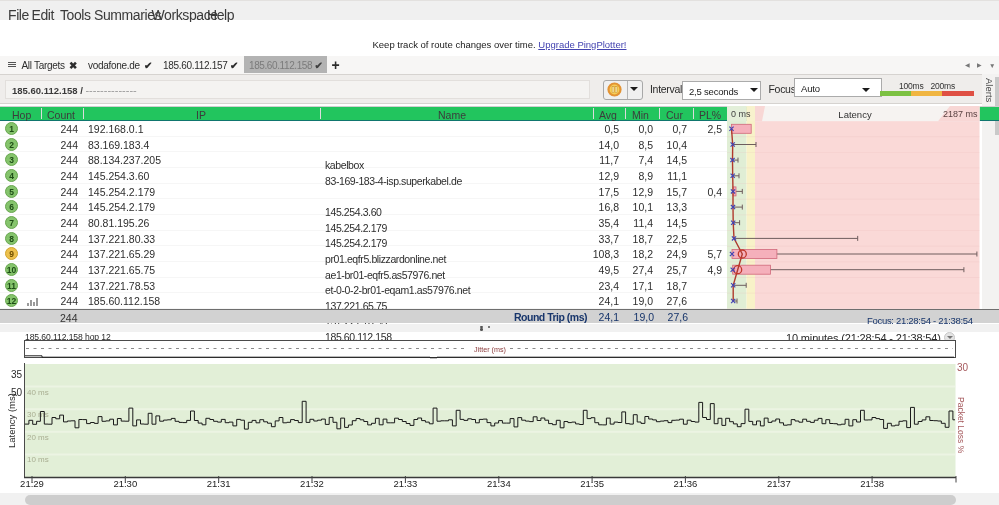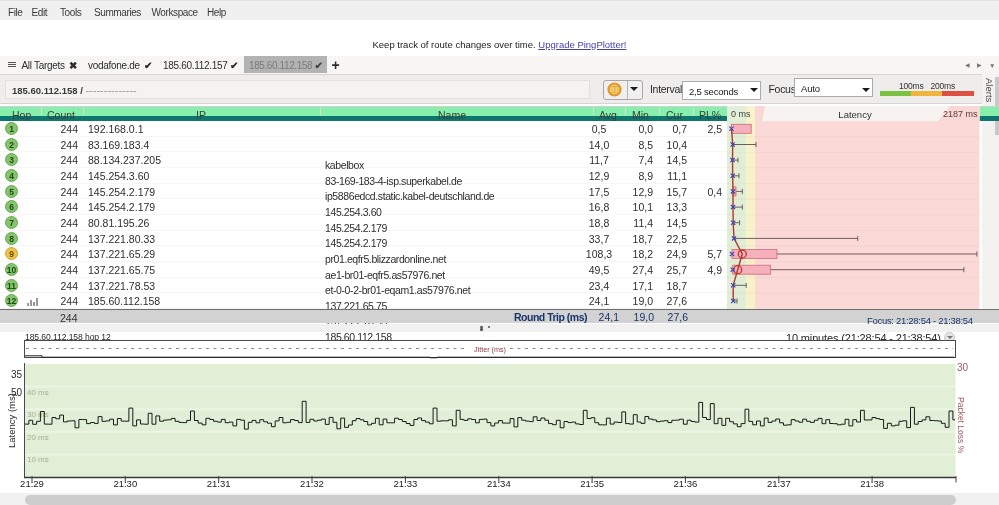--- a/index.html
+++ b/index.html
@@ -1,53 +1,53 @@
 <!DOCTYPE html>
 <html><head><meta charset="utf-8"><style>
 * { margin:0; padding:0; box-sizing:border-box; }
 html,body { width:999px; height:505px; font-family:"Liberation Sans",sans-serif; background:#fff; position:relative; overflow:hidden; }
 .abs { position:absolute; }
 
 .menubar { left:0; top:0; width:999px; height:19.5px; background:#f0f0f0; border-top:1px solid #e3e1df; }
-.menubar span { position:absolute; top:5.5px; font-size:10px; letter-spacing:-0.4px; color:#3a3a3a;text-align:right; }
+.menubar span { position:absolute; top:5.5px; font-size:14px; letter-spacing:-0.4px; color:#3a3a3a;text-align:right; }
 
 .banner { left:0; top:22px; width:999px; height:36px; background:#fff; font-size:9.5px; color:#222; text-align:center; padding-top:16.5px; }
 .banner a { color:#4343b0; }
 
 .tabbar { left:0; top:55.5px; width:999px; height:18px; background:#f7f6f5; }
 .seltab { left:244px; top:55.5px; width:82.5px; height:17.5px; background:#b3b3b3; }
 .tabtxt { position:absolute; top:59.5px; font-size:10px; letter-spacing:-0.3px; color:#2d2d2d; }
 .burger { left:7.5px; top:61.5px; width:8px; border-top:1.3px solid #555; }
 .burger i, .burger b { display:block; height:1.3px; margin-top:1.2px; background:#555; }
 .navarr { position:absolute; font-size:6px; color:#777; top:61px; }
 
 .ctrlbar { left:0; top:73.5px; width:999px; height:30px; background:#efedeb; border-top:1px solid #d6d3d0; border-bottom:1px solid #d6d3d0; }
 .tgtfield { left:5px; top:79.5px; width:585px; height:19px; background:#f4f3f1; border:1px solid #e2dfdc; }
 .tgtname { left:12px; top:84px; font-size:9.5px; font-weight:bold; color:#3a3a3a; }
 .tgtdash { color:#999; font-weight:normal; font-size:11px; }
 .btn { position:absolute; background:#f0f0f0; border:1px solid #a8a8a8; border-radius:3px; }
 .combo { position:absolute; background:#fff; border:1px solid #ababab; font-size:9.5px; letter-spacing:-0.2px; color:#1a1a1a; padding:4px 0 4px 6px; }
 .lbl { position:absolute; font-size:10.5px; letter-spacing:-0.3px; color:#2a2a2a; }
 .caret { position:absolute; width:0; height:0; border-left:4px solid transparent; border-right:4px solid transparent; border-top:4.5px solid #1a1a1a; }
 
-.thead { left:0; top:105.5px; width:999px; height:15.5px; background:#86efac; border-top:1px solid #d0d0d0; border-bottom:5px solid #0f766e; }
+.thead { left:0; top:105.5px; width:999px; height:15.5px; background:#22c55e; border-top:1px solid #d0d0d0; border-bottom:1px solid #0f766e; }
 .thead span { position:absolute; top:2px; font-size:10.5px; color:#3c3c3c; }
 .thead i { position:absolute; top:1px; bottom:1px; width:1px; background:#dcdcdc; }
 .trow { position:absolute; left:0; width:727px; height:15.65px; border-bottom:1px solid rgba(0,0,0,0.035); font-size:10.5px; color:#2e2e2e; }
 .hc { position:absolute; left:5px; top:1.2px; width:13px; height:13px; border-radius:50%; font-size:8.5px; font-weight:bold; text-align:center; line-height:13px; }
 .hc-g { background:#85c46c; border:1px solid #69a750; color:#1d4d15; }
 .hc-o { background:#edc14d; border:1px solid #d2a52f; color:#6f4f00; }
 .baricon { position:absolute; left:27px; top:3px; width:12px; height:10px; }
 .baricon i { position:absolute; bottom:0; width:2px; background:#9a9a9a; }
 .baricon i:nth-child(1) { left:0; } .baricon i:nth-child(2) { left:3px; }
 .baricon i:nth-child(3) { left:6px; } .baricon i:nth-child(4) { left:9px; }
 .c-count { position:absolute; right:649px; top:2px; }
 .c-ip { position:absolute; left:88px; top:2px; }
 .c-name { position:absolute; left:325px; top:2px; letter-spacing:-0.4px;margin-top:36px; }
-.c-avg { position:absolute; width:40px; text-align:center; left:579px; top:2px; }
+.c-avg { position:absolute; width:40px; text-align:right; left:579px; top:2px; }
 .c-min { position:absolute; width:40px; text-align:right; left:613px; top:2px; }
 .c-cur { position:absolute; width:40px; text-align:right; left:647px; top:2px; }
 .c-pl  { position:absolute; width:40px; text-align:right; left:682px; top:2px; }
 
 .tfoot { left:0; top:308.7px; width:999px; height:14.8px; background:#d2d2d2; border-top:1.6px solid #6e6e6e; font-size:10.5px; color:#17356b; }
 .tfoot span { position:absolute; top:1.8px; }
 
 .divider { left:0; top:323.5px; width:999px; height:8px; background:#f1f1f1; }
 .dots { left:478px; top:325.5px; width:22px; height:4px; }
 .dots i { float:left; width:2.6px; height:2.6px; border-radius:50%; background:#555; margin-right:5px; }
@@ -102,21 +102,21 @@
   <circle cx="7.5" cy="7.5" r="6.6" fill="#f6cf56"></circle>
   <circle cx="7.5" cy="7.5" r="6" fill="none" stroke="#e39334" stroke-width="2.2"></circle>
   <rect x="5.1" y="4.3" width="1.9" height="6.4" fill="#fdf3b3" stroke="#c07c20" stroke-width="0.5"></rect>
   <rect x="8.1" y="4.3" width="1.9" height="6.4" fill="#fdf3b3" stroke="#c07c20" stroke-width="0.5"></rect>
 </svg>
 <div class="caret" style="left:630px;top:87px"></div>
 <span class="lbl" style="left:650px;top:83px">Interval</span>
 <div class="combo" style="left:682px;top:80.5px;width:79px;height:19px">2,5 seconds</div>
 <div class="caret" style="left:749.5px;top:87.5px"></div>
 <span class="lbl" style="left:768.5px;top:83px">Focus</span>
-<div class="combo" style="left:794px;top:78px;width:79px;height:19px">Auto</div>
+<div class="combo" style="left:794px;top:78px;width:88px;height:19px">Auto</div>
 <div class="caret" style="left:861.5px;top:87.5px"></div>
 <span class="abs" style="left:899px;top:80.5px;font-size:8.5px;letter-spacing:-0.2px;color:#333">100ms</span>
 <span class="abs" style="left:930.5px;top:80.5px;font-size:8.5px;letter-spacing:-0.2px;color:#333">200ms</span>
 <div class="abs" style="left:880px;top:91px;width:31px;height:5px;background:#7cc142"></div>
 <div class="abs" style="left:911px;top:91px;width:31px;height:5px;background:#f0b541"></div>
 <div class="abs" style="left:942px;top:91px;width:31.5px;height:5px;background:#df5044"></div>
 <div class="abs alerts-area"></div>
 <div class="abs vscroll"></div>
 <span class="alerts">Alerts</span>
 
@@ -155,21 +155,20 @@
   <span class="c-name">83-169-183-4-isp.superkabel.de</span>
   <span class="c-avg">14,0</span>
   <span class="c-min">8,5</span>
   <span class="c-cur">10,4</span>
   <span class="c-pl"></span>
 </div>
 <div class="trow" style="top:152.3px">
   <span class="hc hc-g">3</span>
   <span class="c-count">244</span>
   <span class="c-ip">88.134.237.205</span>
-  <span class="c-name">ip5886edcd.static.kabel-deutschland.de</span>
   <span class="c-avg">11,7</span>
   <span class="c-min">7,4</span>
   <span class="c-cur">14,5</span>
   <span class="c-pl"></span>
 </div>
 <div class="trow" style="top:167.9px">
   <span class="hc hc-g">4</span>
   <span class="c-count">244</span>
   <span class="c-ip">145.254.3.60</span>
   <span class="c-name">145.254.3.60</span>
@@ -196,21 +195,21 @@
   <span class="c-avg">16,8</span>
   <span class="c-min">10,1</span>
   <span class="c-cur">13,3</span>
   <span class="c-pl"></span>
 </div>
 <div class="trow" style="top:214.9px">
   <span class="hc hc-g">7</span>
   <span class="c-count">244</span>
   <span class="c-ip">80.81.195.26</span>
   <span class="c-name">pr01.eqfr5.blizzardonline.net</span>
-  <span class="c-avg">18,8</span>
+  <span class="c-avg">35,4</span>
   <span class="c-min">11,4</span>
   <span class="c-cur">14,5</span>
   <span class="c-pl"></span>
 </div>
 <div class="trow" style="top:230.6px">
   <span class="hc hc-g">8</span>
   <span class="c-count">244</span>
   <span class="c-ip">137.221.80.33</span>
   <span class="c-name">ae1-br01-eqfr5.as57976.net</span>
   <span class="c-avg">33,7</span>

